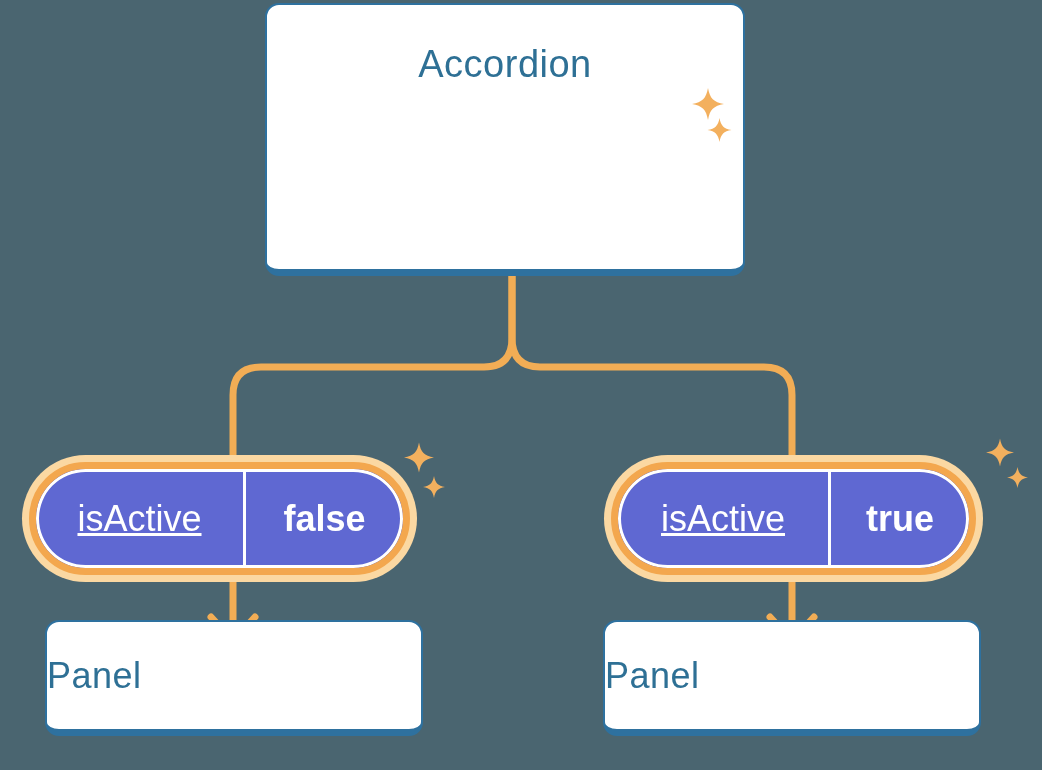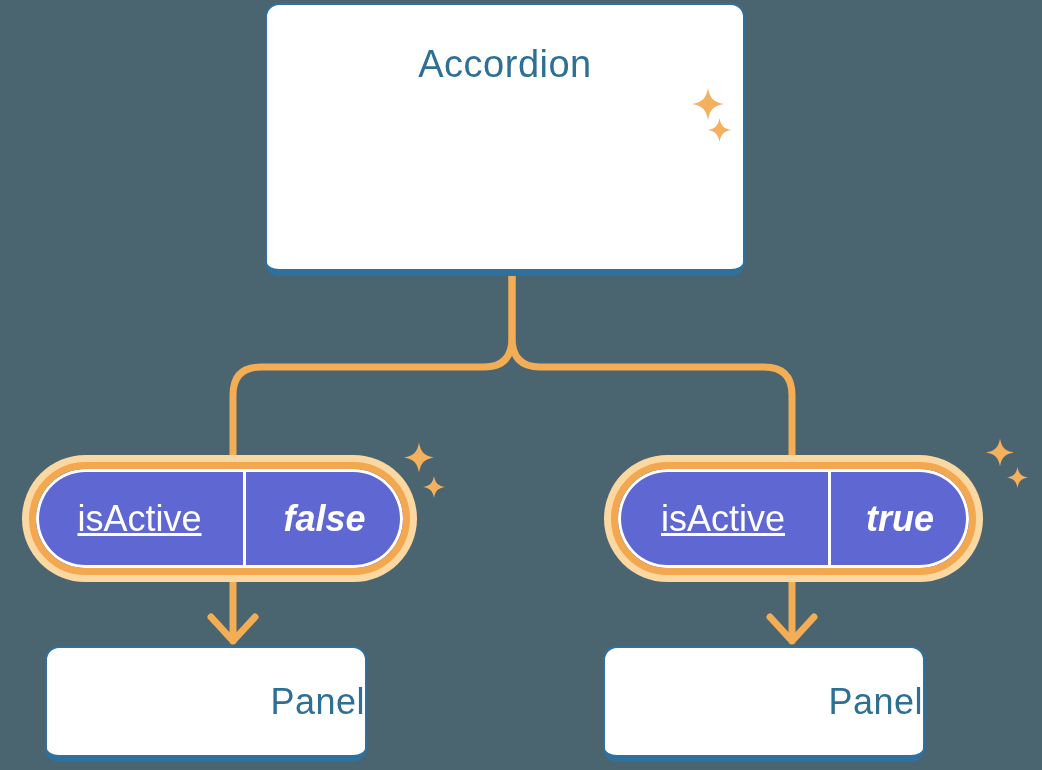--- a/index.html
+++ b/index.html
@@ -56,23 +56,23 @@
     margin-top:38px;
     text-align:center;
     font-size:38px;
     font-weight:500;
     letter-spacing:0.5px;
     color:var(--heading-text-blue);
   }
   .panel-card{
     display:flex;
     align-items:center;
-    justify-content:flex-end;
-    width:322px; height:116px;
-    top:646px;
+    justify-content:flex-start;
+    width:378px; height:116px;
+    top:620px;
   }
   .panel-card.left{ left:45px; }
   .panel-card.right{ left:603px; }
   .panel-title{
     font-size:36px;
     font-weight:500;
     letter-spacing:0.5px;
     color:var(--heading-text-blue);
   }
   .pill{
@@ -126,21 +126,20 @@
   .pill-prop .pill-divider{
     flex:0 0 3px;
     background:var(--white);
   }
   .pill-prop .pill-value{
     flex:1;
     display:flex; align-items:center; justify-content:center;
     font-size:36px;
     font-weight:700;
     color:var(--white);
-    font-style:italic;
   }
   .sparkle{
     position:absolute;
   }
   .sparkle path{ fill:var(--sparkle-orange); }
 </style>
 </head>
 <body>
 
 <div class="stage">

